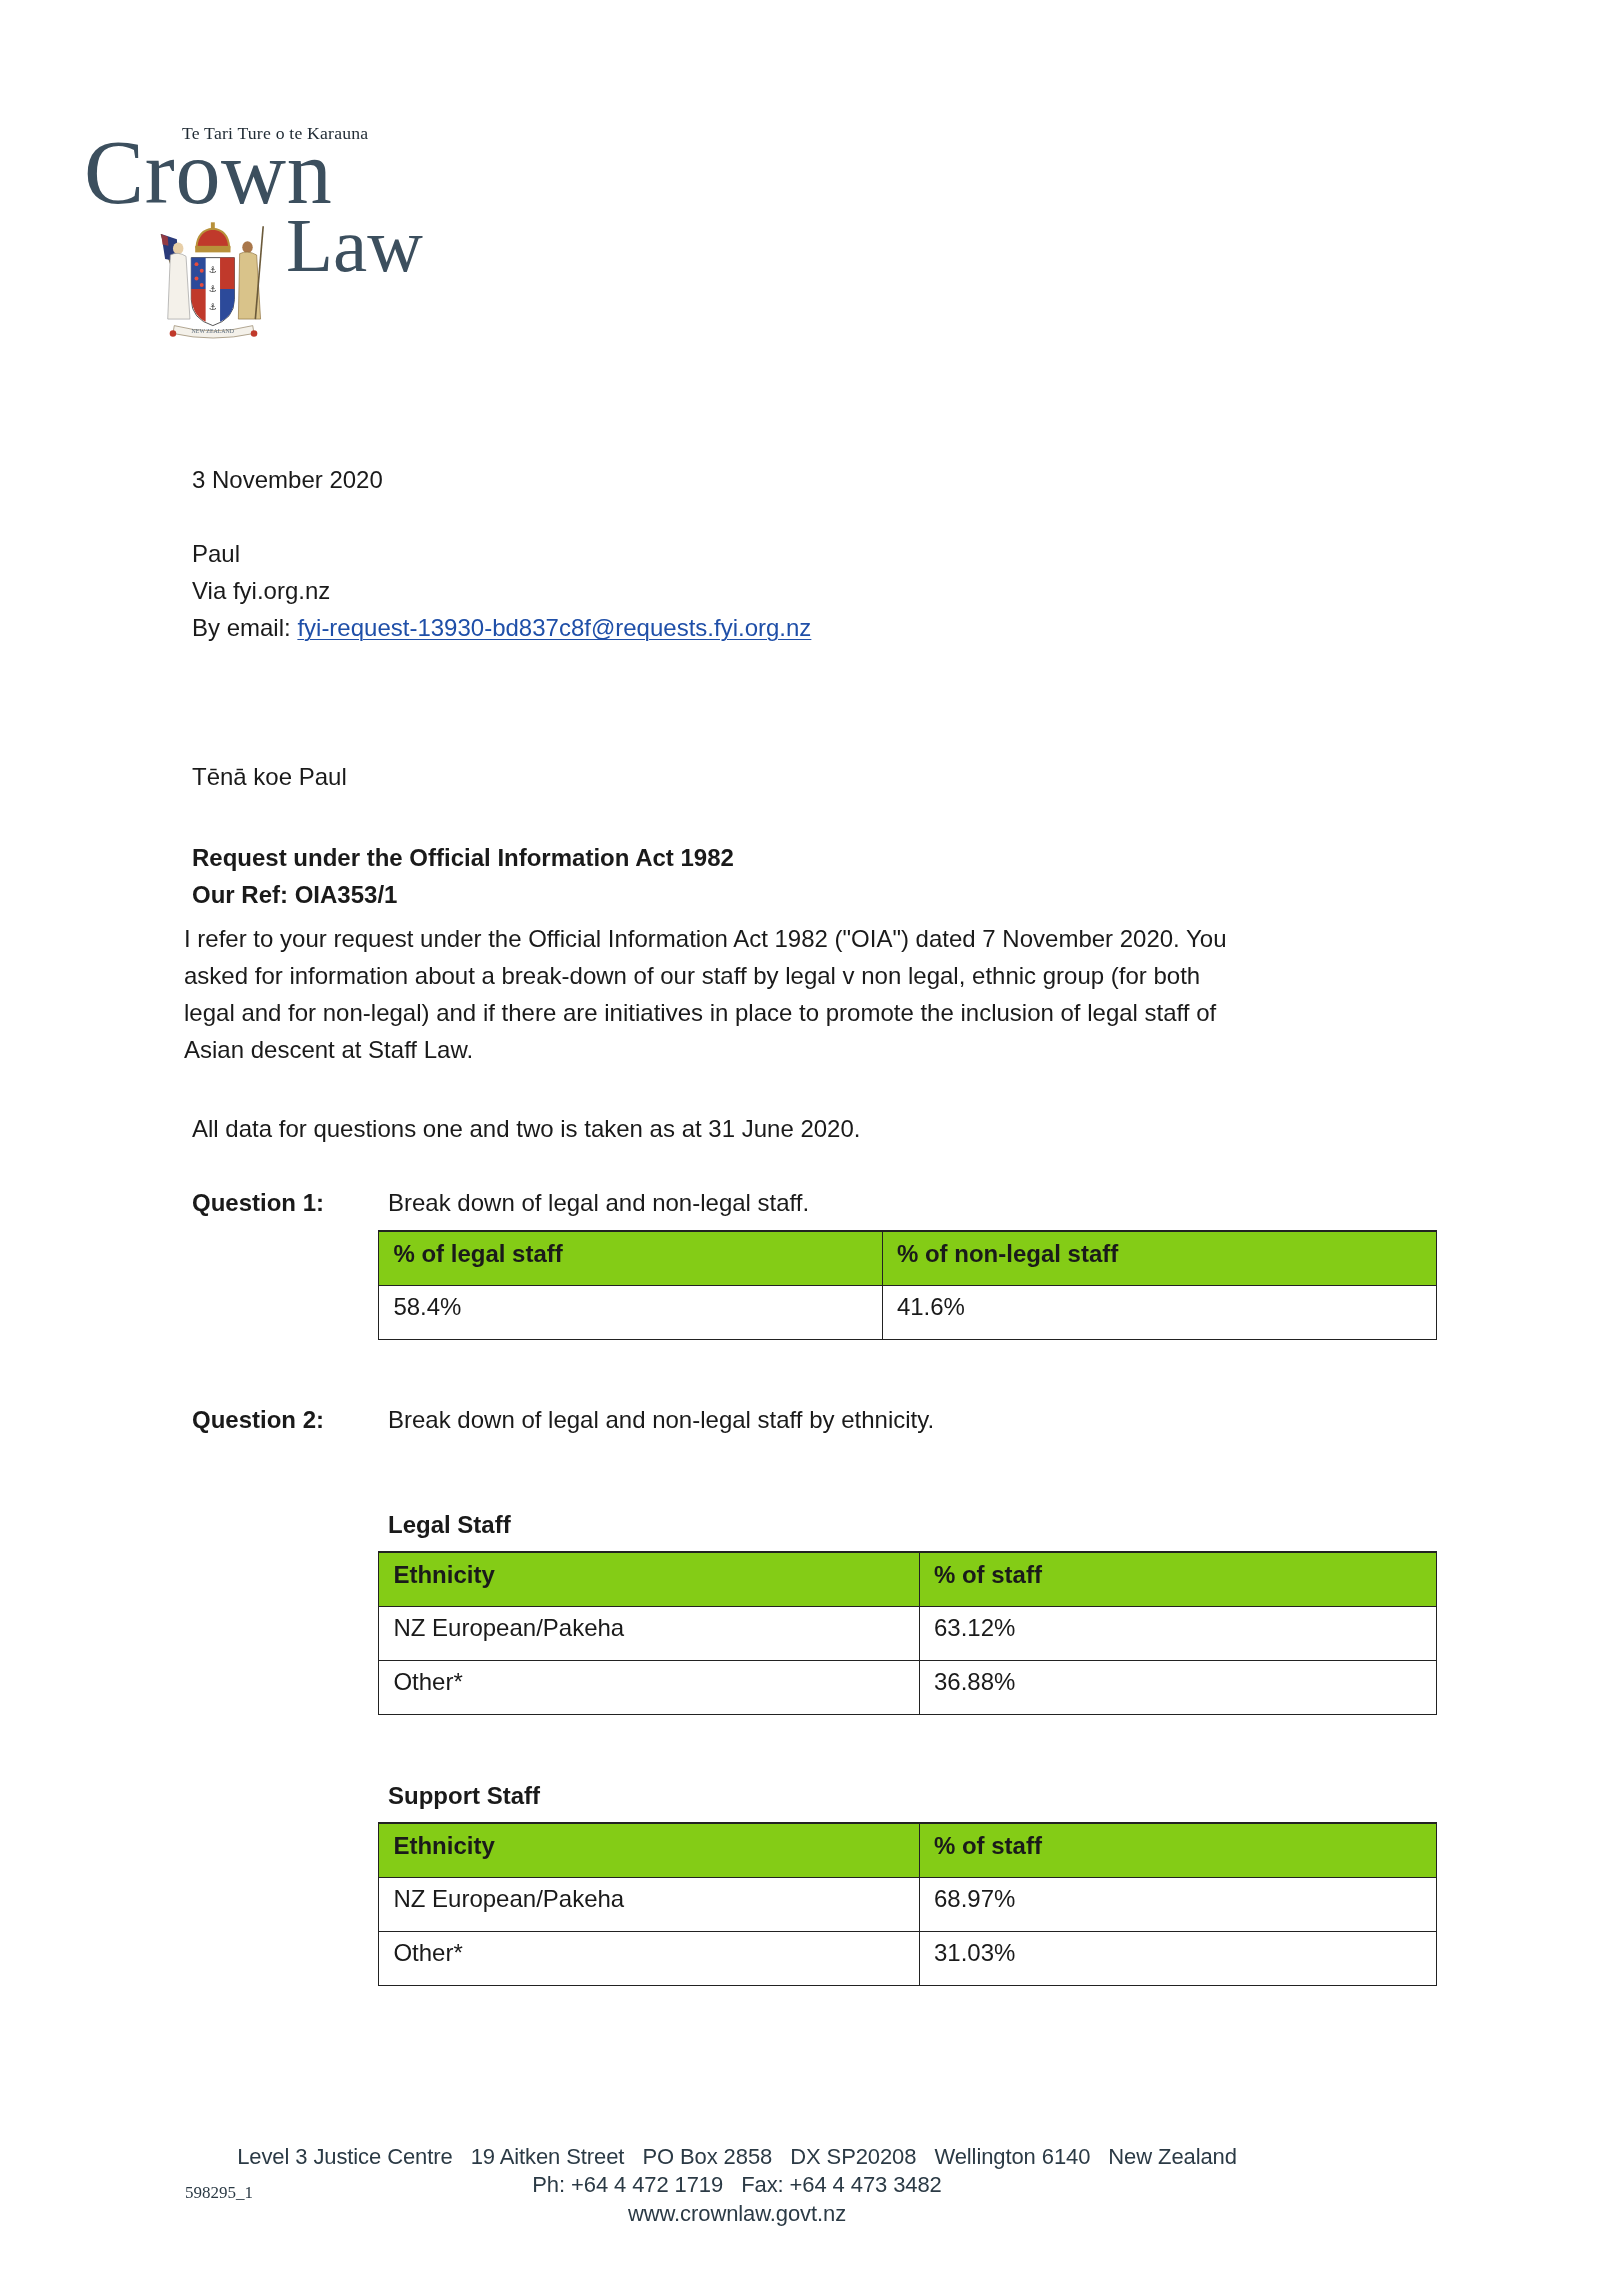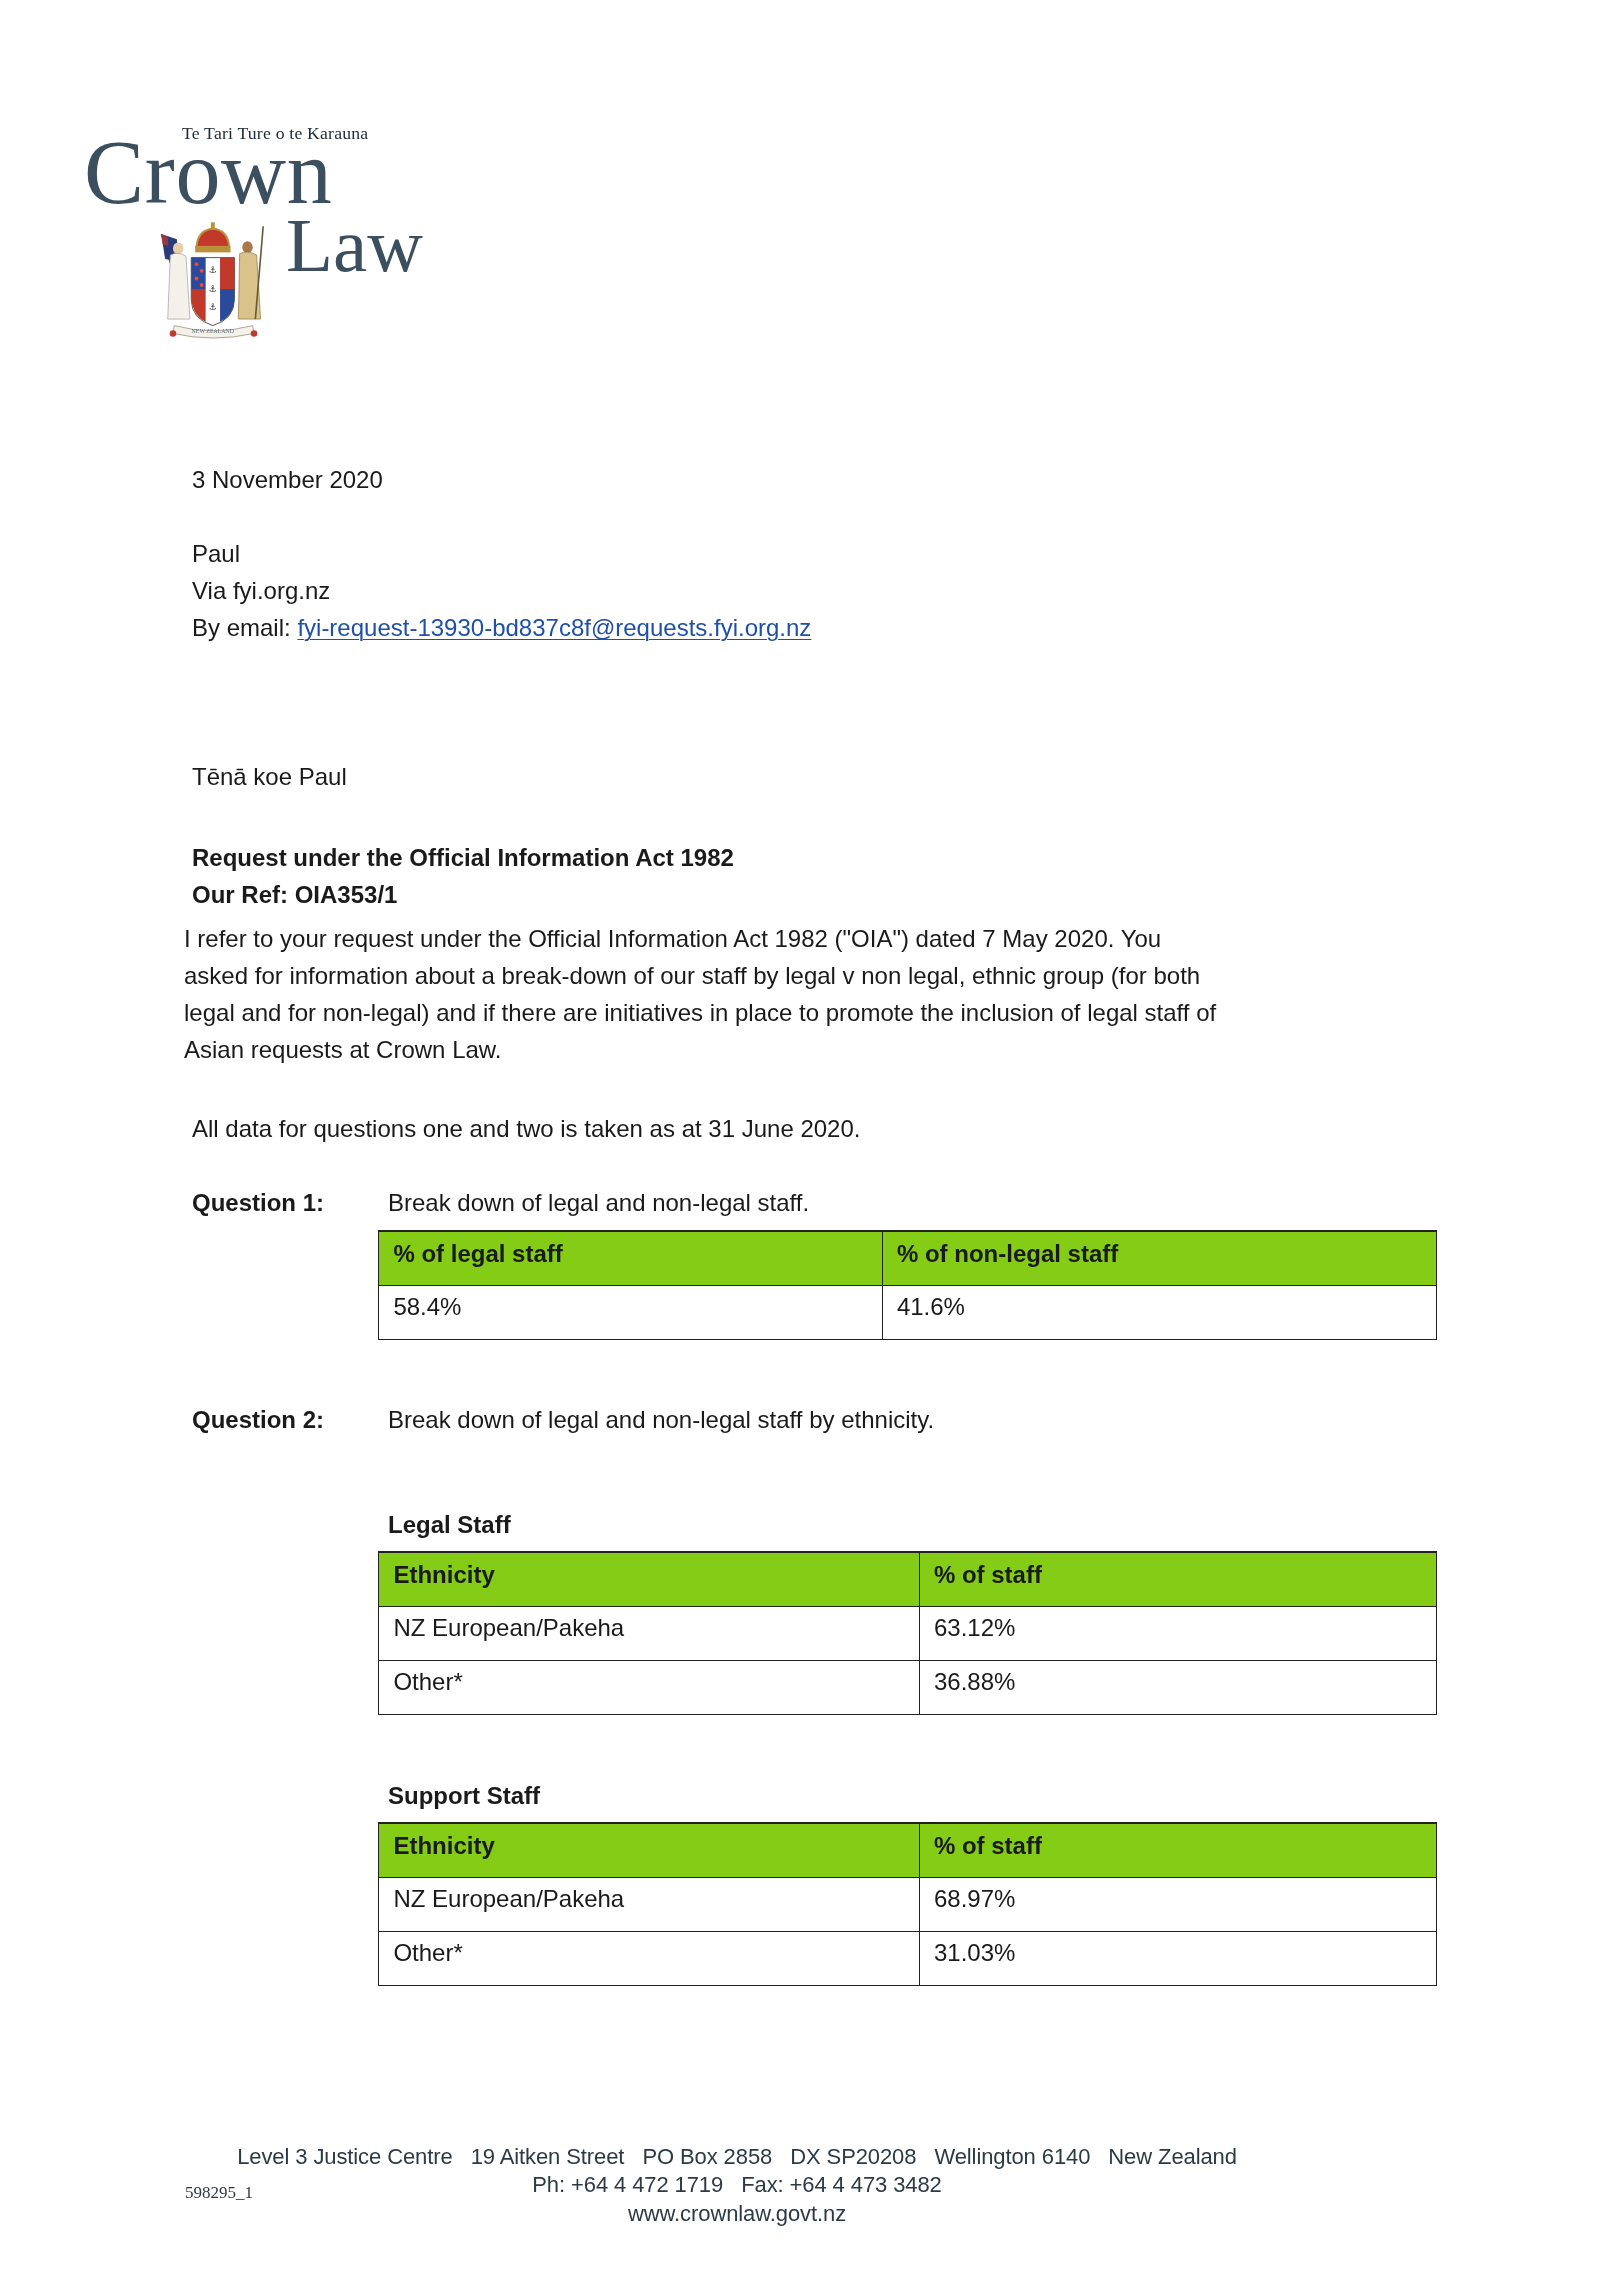--- a/index.html
+++ b/index.html
@@ -114,24 +114,24 @@
 <div class="abs txt" style="left:184px; top:609px;">
   <span>By email: </span><a class="link">fyi-request-13930-bd837c8f@requests.fyi.org.nz</a>
 </div>
 
 <div class="abs txt" style="left:184px; top:758px;">Tēnā koe Paul</div>
 
 <div class="abs txt bold" style="left:184px; top:839px;">Request under the Official Information Act 1982</div>
 <div class="abs txt bold" style="left:184px; top:876px;">Our Ref: OIA353/1</div>
 
 <div class="abs para">
-  <span>I refer to your request under the Official Information Act 1982 ("OIA") dated 7 May 2020. You</span>
+  <span>I refer to your request under the Official Information Act 1982 ("OIA") dated 7 November 2020. You</span>
   <span>asked for information about a break-down of our staff by legal v non legal, ethnic group (for both</span>
   <span>legal and for non-legal) and if there are initiatives in place to promote the inclusion of legal staff of</span>
-  <span>Asian requests at Crown Law.</span>
+  <span>Asian descent at Staff Law.</span>
 </div>
 
 <div class="abs txt" style="left:184px; top:1110px;">All data for questions one and two is taken as at 31 June 2020.</div>
 
 <div class="abs txt bold" style="left:184px; top:1184px;">Question 1:</div>
 <div class="abs txt" style="left:380px; top:1184px;">Break down of legal and non-legal staff.</div>
 
 <table class="doc-table" style="left:378px; top:1230px; width:1059px;">
   <colgroup>
       <col style="width:504px">

